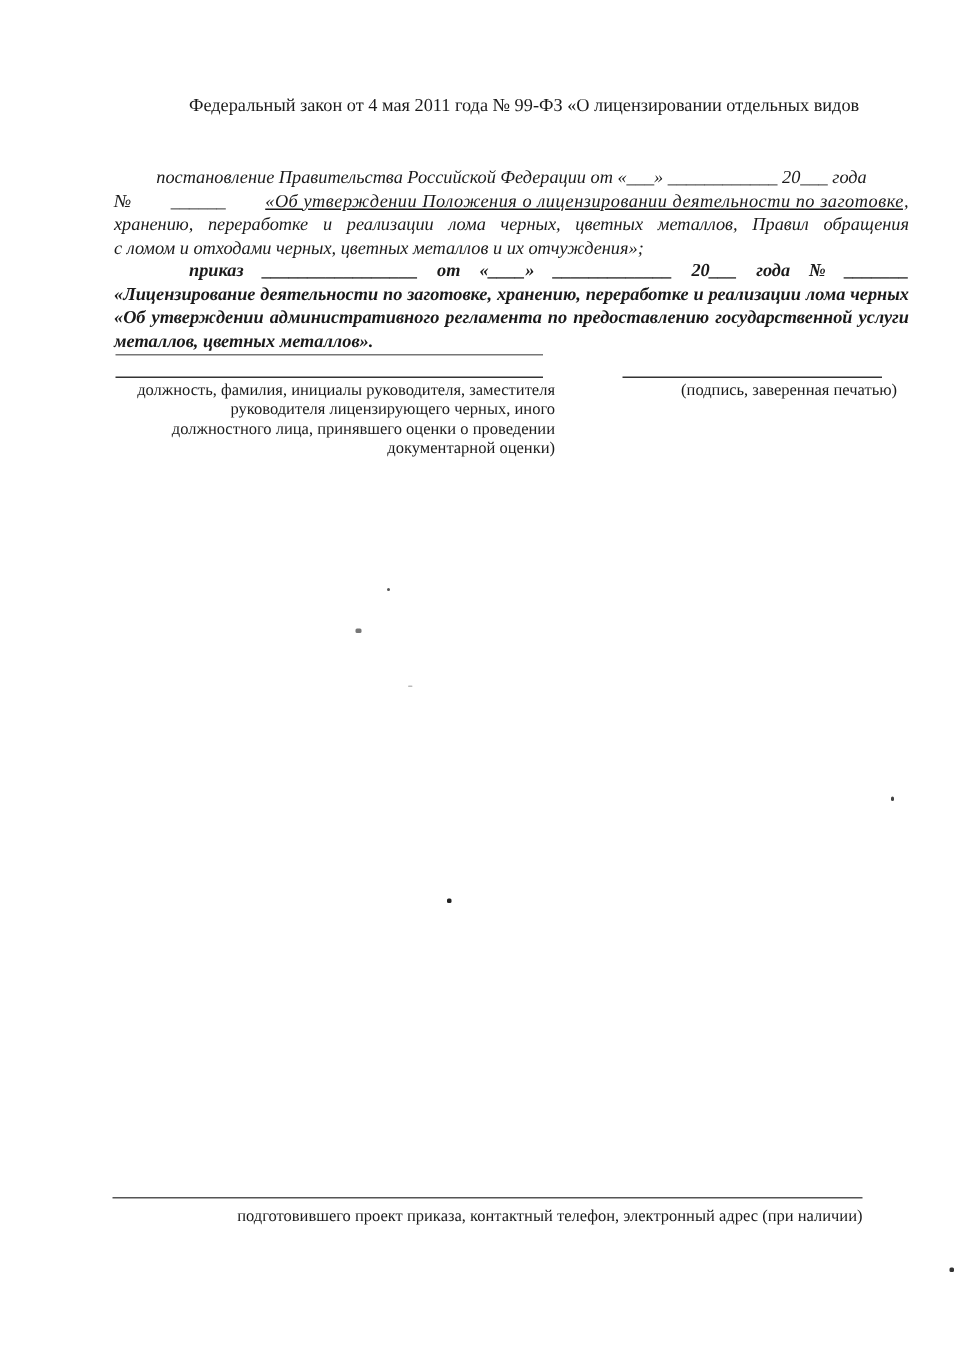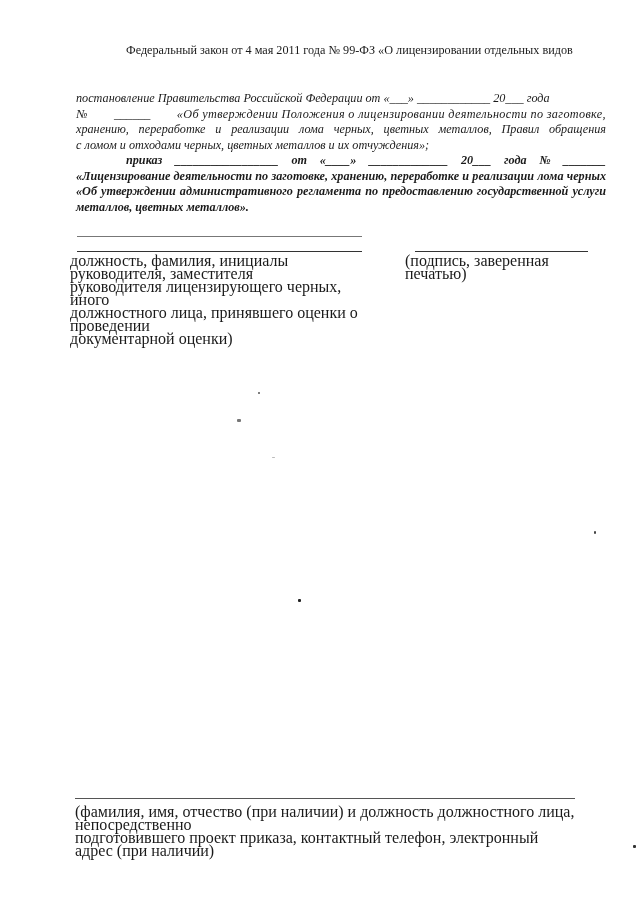--- a/index.html
+++ b/index.html
@@ -2,49 +2,49 @@
 <html><head>
   <meta charset="utf-8">
   <style>
     html, body { margin: 0; padding: 0; background: #ffffff; }
     body {
       width: 640px; height: 903px; position: relative; overflow: hidden;
       font-family: "Liberation Serif", serif; color: #1a1a1a;
     }
     .para {
       position: absolute; left: 76px; width: 530px;
-      font-size: 12.2px; line-height: 15.5px; text-align: justify;
+      font-size: 12.2px; line-height: 15.5px; text-align: justify; margin-top: 20px;
     }
     .para.first { top: 43px; }
     .para .indent { display: inline-block; width: 50px; }
     .italic { font-style: italic; }
     .p2 { top: 91px; }
     .p3 { top: 153px; font-weight: bold; }
     .line-row { display: flex; justify-content: space-between; white-space: nowrap; }
     .hline {
       position: absolute; height: 1px; background: #333;
     }
     .caption {
-      position: absolute; font-size: 16px; line-height: 13px; text-align: left;
+      position: absolute; font-size: 11px; line-height: 13px; text-align: right;
     }
     .speck { position: absolute; background: #555; border-radius: 1px; }
   </style>
 </head>
 <body>
 
 <div class="para first">
   <div><span class="indent"></span><span>Федеральный закон от 4 мая 2011 года № 99-ФЗ «О лицензировании отдельных видов</span></div>
 </div>
 
 <div class="para p2 italic">
-  <div style="text-align:left;"><span>постановление Правительства Российской Федерации от «___» ____________ 20___ года</span></div>
+  <div style="text-align:center;"><span>постановление Правительства Российской Федерации от «___» ____________ 20___ года</span></div>
   <div class="line-row">
     <span>№</span>
     <span>______</span>
-    <span style="letter-spacing:0.35px;">«Об утверждении Положения о лицензировании деятельности по заготовке,</span>
+    <span style="letter-spacing:0.35px;text-decoration:underline;">«Об утверждении Положения о лицензировании деятельности по заготовке,</span>
   </div>
   <div style="text-align-last:justify;">хранению, переработке и реализации лома черных, цветных металлов, Правил обращения</div>
   <div>с ломом и отходами черных, цветных металлов и их отчуждения»;</div>
 </div>
 
 <div class="para p3 italic">
   <div class="line-row" style="padding-left:50px;">
     <span>приказ</span>
     <span>_________________</span>
     <span>от</span>
@@ -67,21 +67,20 @@
   <div>руководителя лицензирующего черных, иного</div>
   <div>должностного лица, принявшего оценки о проведении</div>
   <div>документарной оценки)</div>
 </div>
 
 <div class="hline" style="left:415px; top:251px; width:173px;"></div>
 <div class="caption" style="left:405px; top:254px; width:193px;">(подпись, заверенная печатью)</div>
 
 <div class="hline" style="left:75px; top:798px; width:500px; background:#555;"></div>
 <div class="caption" style="left:75px; top:805px; width:500px;">
-  <div>(фамилия, имя, отчество (при наличии) и должность должностного лица, непосредственно</div>
   <div>подготовившего проект приказа, контактный телефон, электронный адрес (при наличии)</div>
 </div>
 
 <div class="speck" style="left:258px; top:392px; width:2px; height:2px;"></div>
 <div class="speck" style="left:237px; top:419px; width:4px; height:3px; background:#777;"></div>
 <div class="speck" style="left:272px; top:457px; width:3px; height:1px; background:#bbb;"></div>
 <div class="speck" style="left:298px; top:599px; width:3px; height:3px; background:#222;"></div>
 <div class="speck" style="left:594px; top:531px; width:2px; height:3px; background:#444;"></div>
 <div class="speck" style="left:633px; top:845px; width:3px; height:3px; background:#333;"></div>
 

